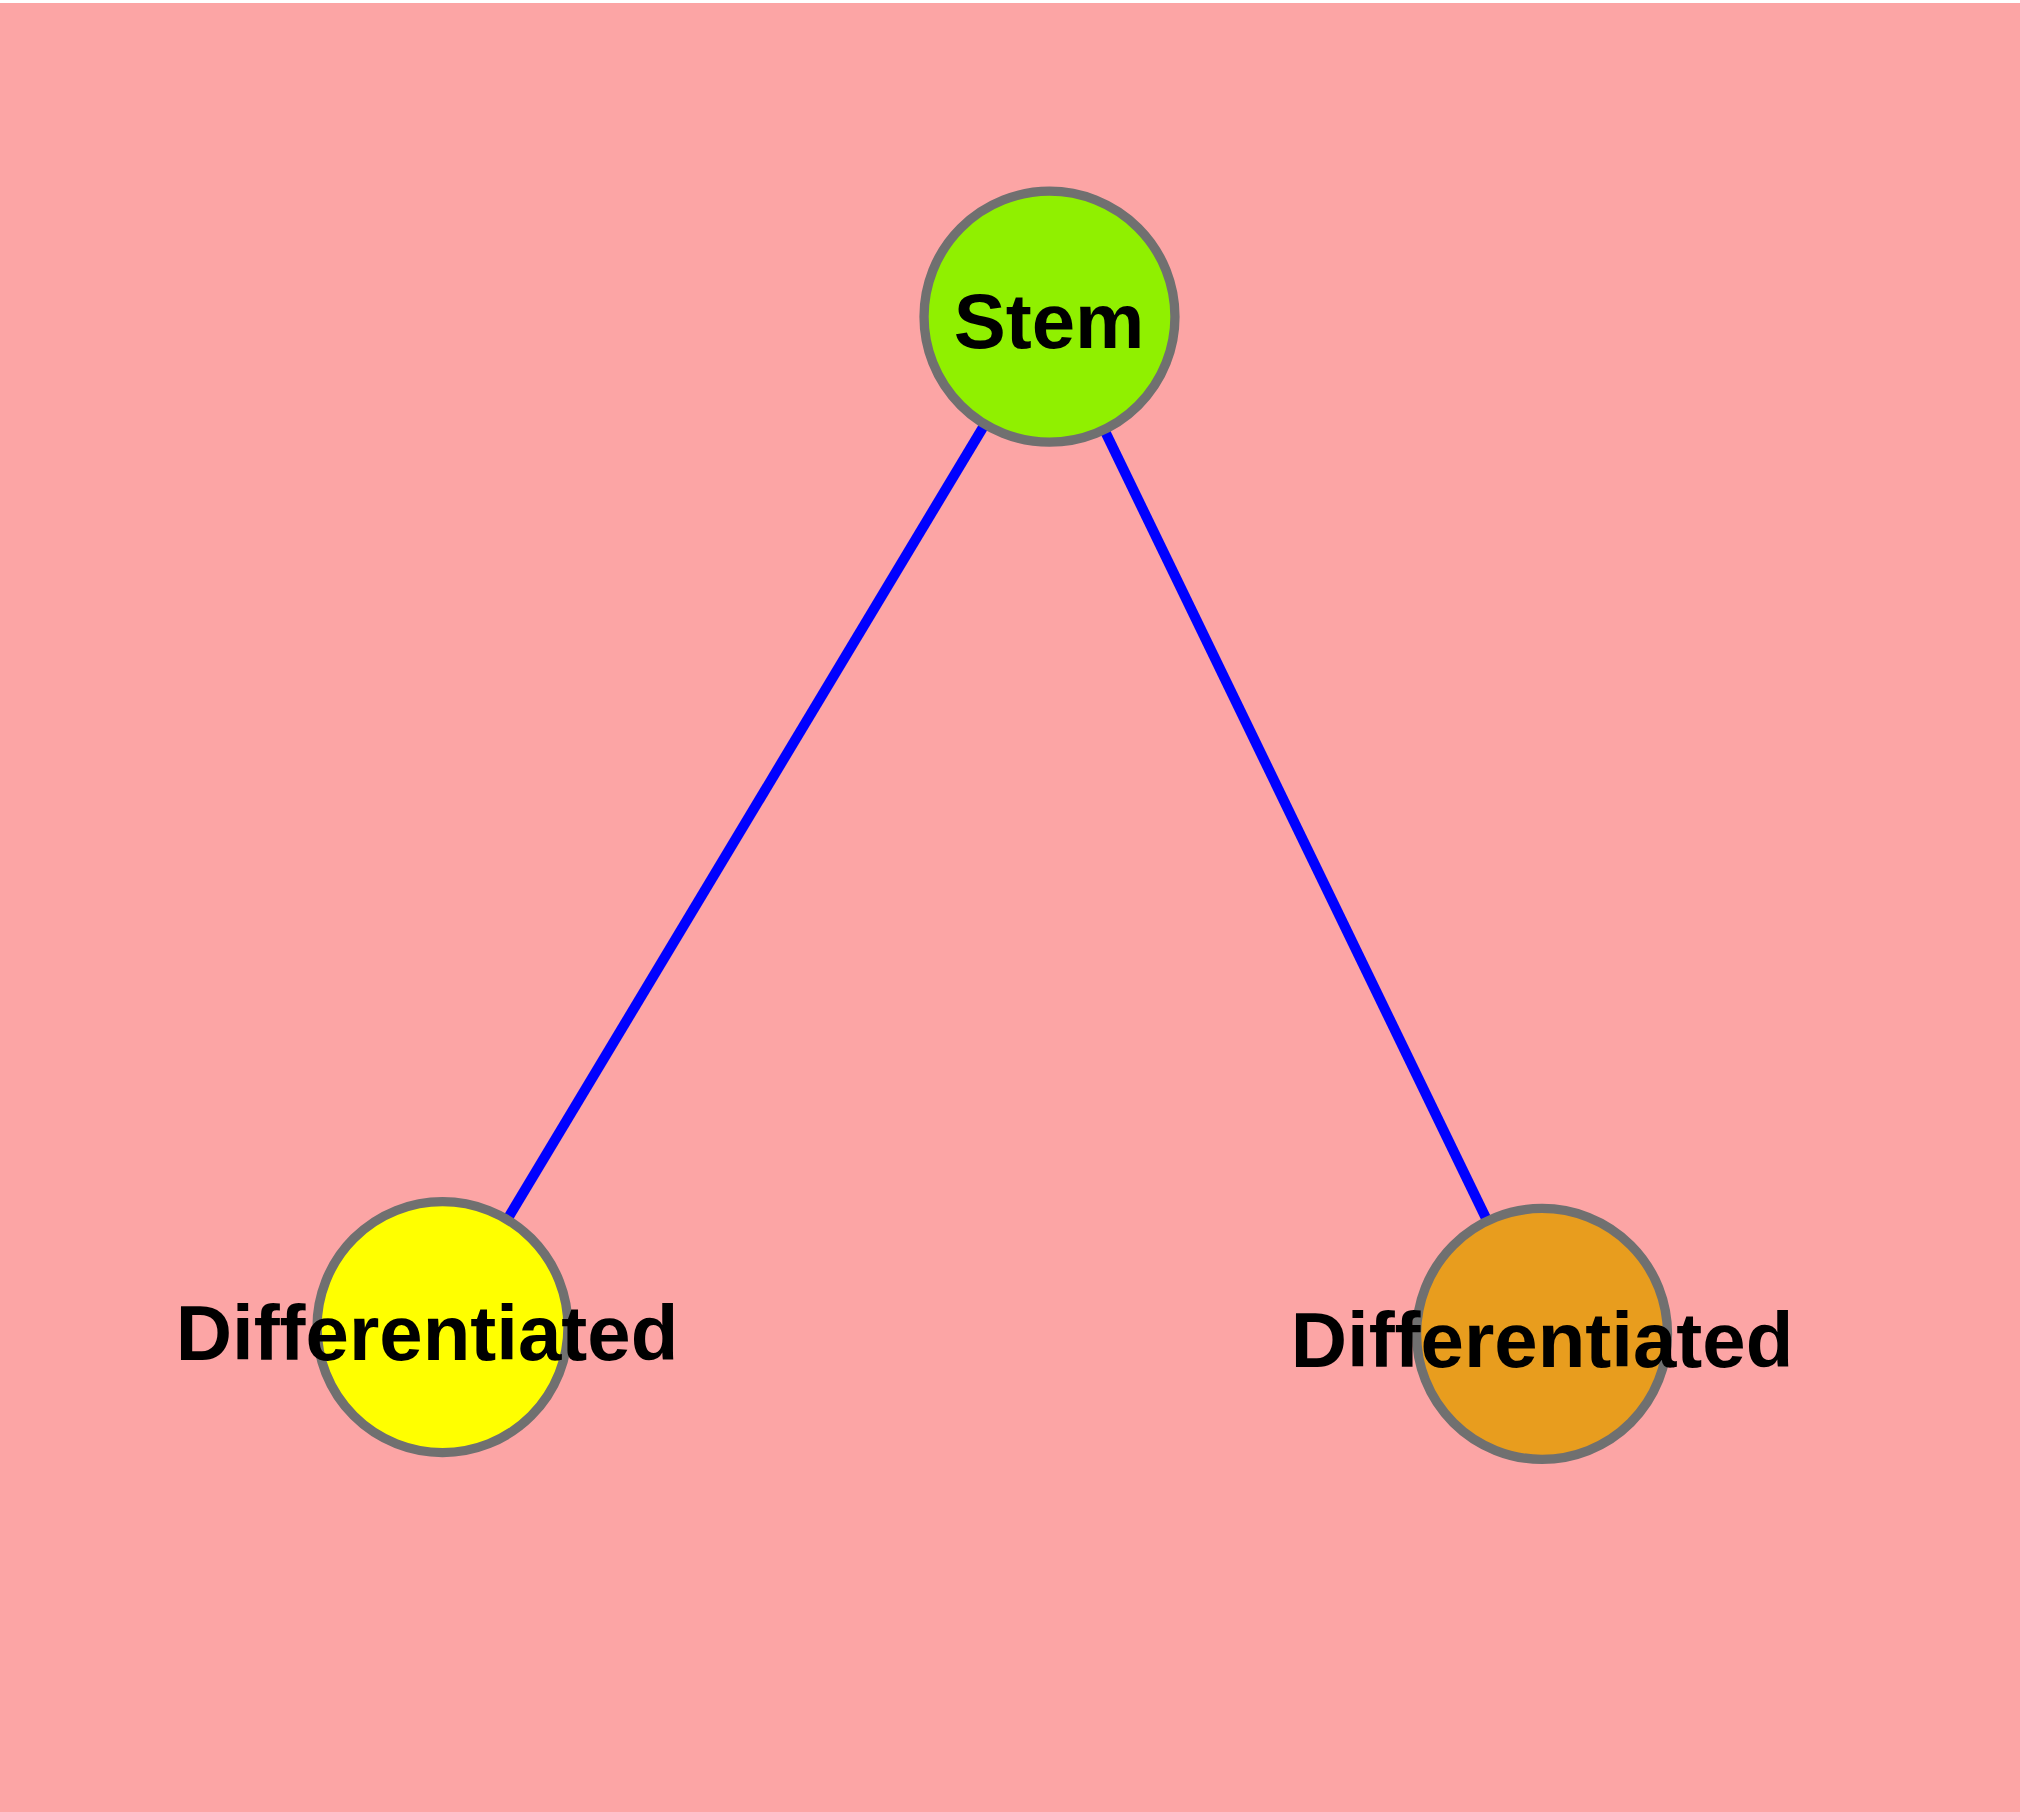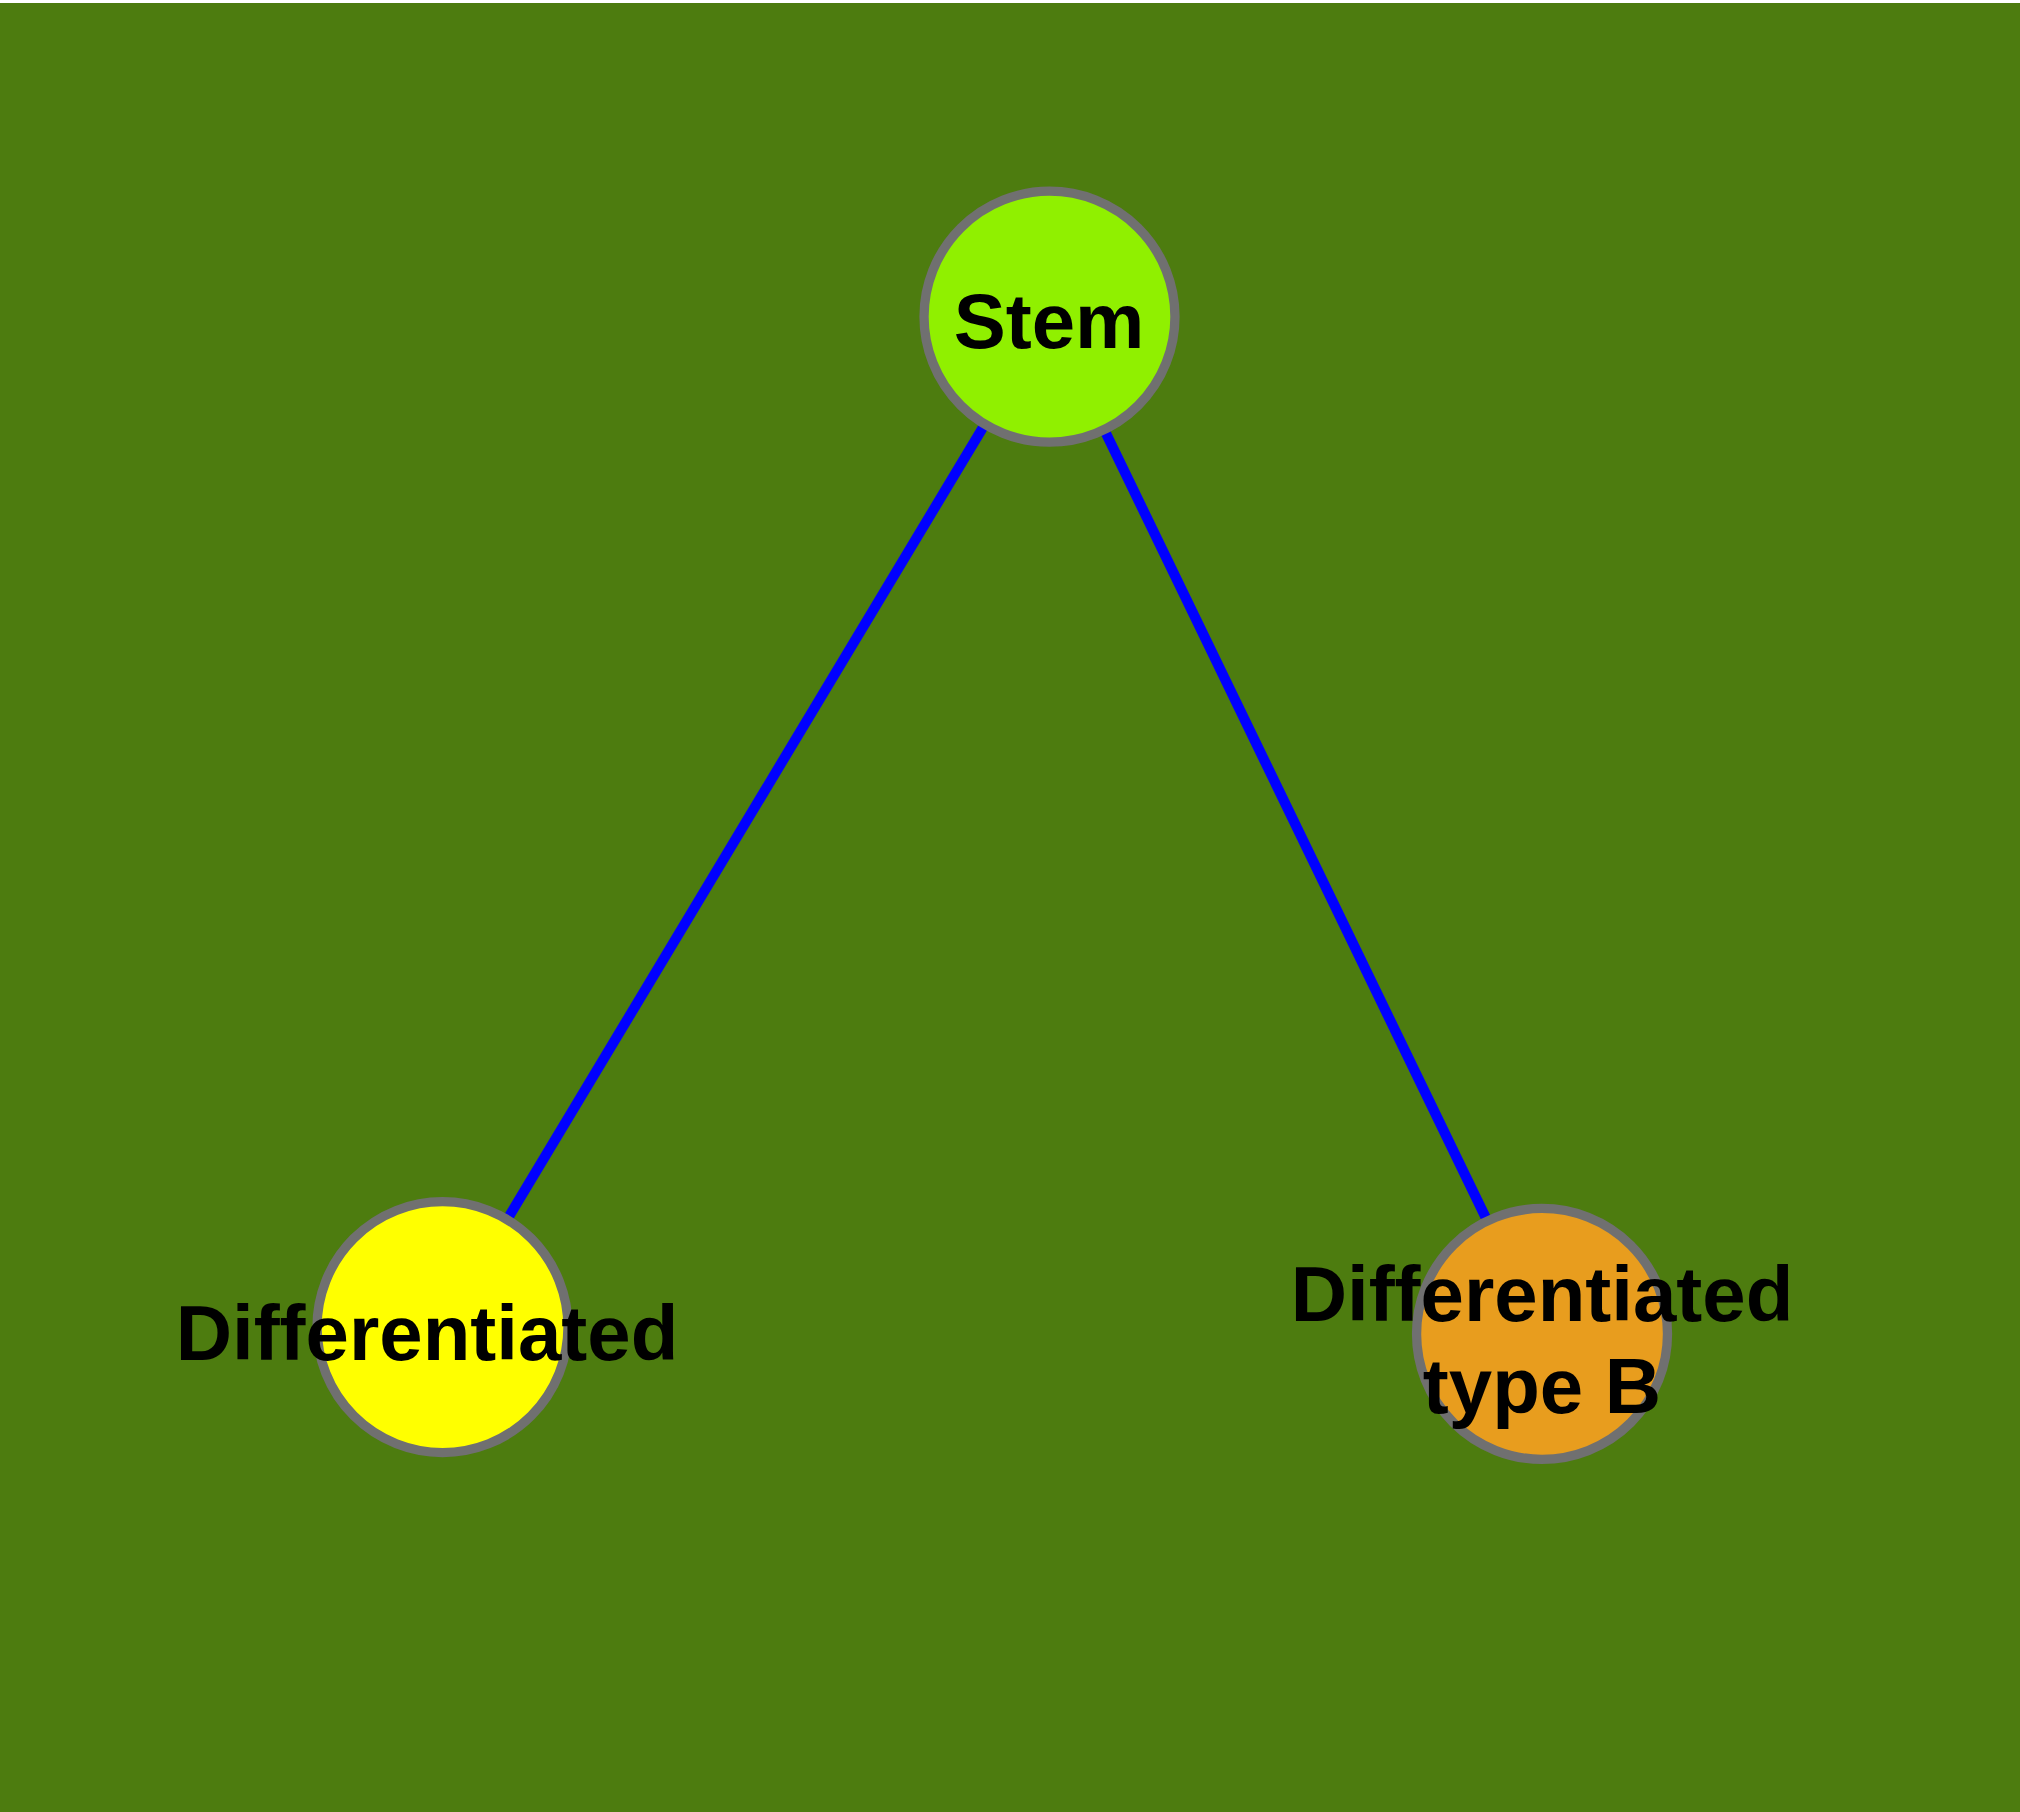--- a/index.html
+++ b/index.html
@@ -43,38 +43,37 @@
   }
   .label-stem   { left: 1049px; top:  318px; }
   .label-type-a { left:  427px; top: 1330px; }
   .label-type-b { left: 1542px; top: 1337px; }
 </style>
 </head>
 <body>
 
 <div class="stage">
 
-  <div class="plot-area" style="background:#4d7c0f;">
+  <div class="plot-area" style="background:#fca5a5;">
 
     <svg class="graph-svg" viewBox="0 0 2384 2134" preserveAspectRatio="none">
 
       <line x1="1238" y1="370" x2="522" y2="1562" stroke="#0000FF" stroke-width="12"></line>
       <line x1="1238" y1="370" x2="1819" y2="1570" stroke="#0000FF" stroke-width="12"></line>
 
       <circle cx="1238" cy="370" r="148" fill="#90F000" stroke="#707070" stroke-width="11"></circle>
       <circle cx="522" cy="1562" r="148" fill="#FFFF00" stroke="#707070" stroke-width="11"></circle>
       <circle cx="1819" cy="1570" r="148" fill="#E89D1E" stroke="#707070" stroke-width="11"></circle>
     </svg>
 
     <div class="node-label label-stem">Stem</div>
 
     <div class="node-label label-type-a">
       <div>Differentiated</div>
     </div>
 
     <div class="node-label label-type-b">
       <div>Differentiated</div>
-      <div>type B</div>
     </div>
 
   </div>
 </div>
 
 
 </body></html>

